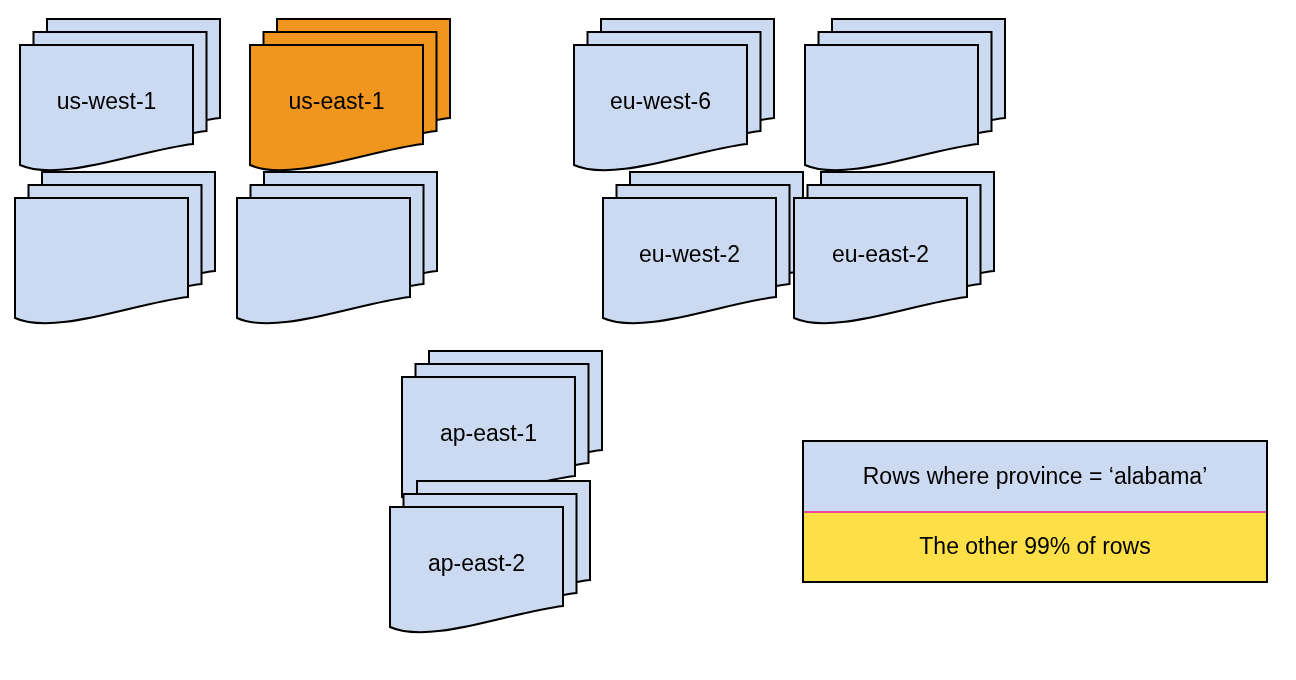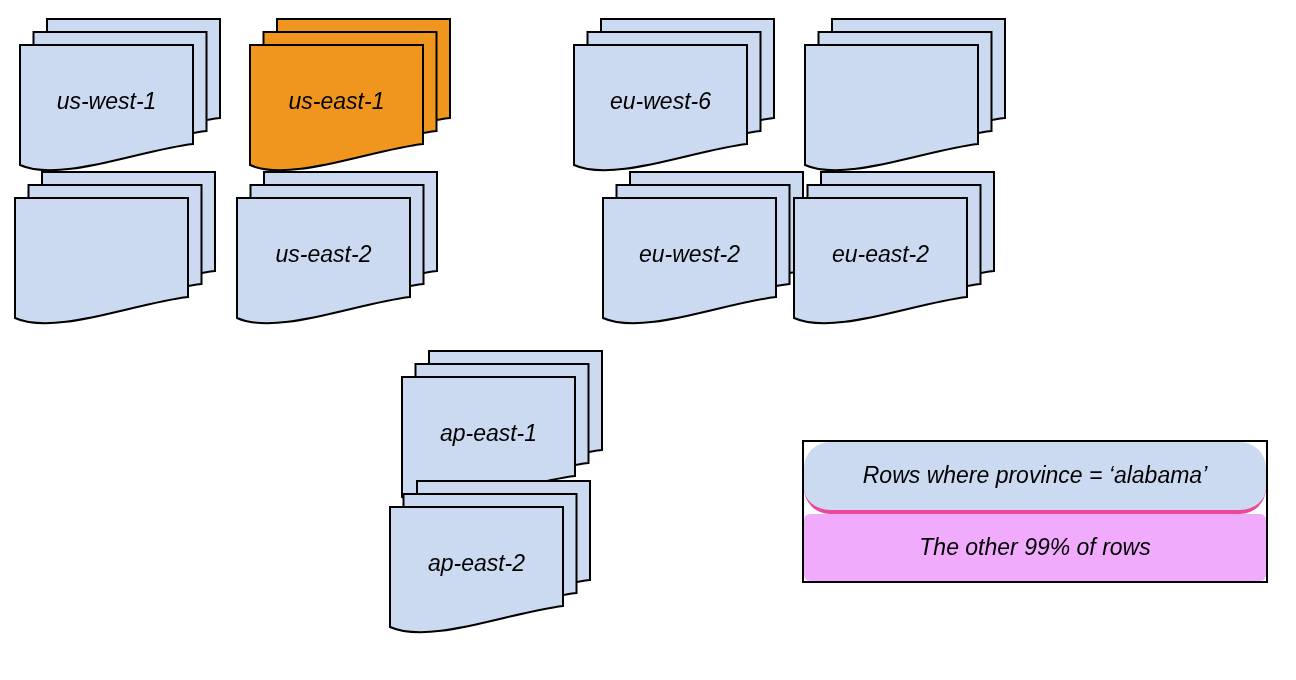--- a/index.html
+++ b/index.html
@@ -8,21 +8,20 @@
     background: #ffffff;
     font-family: "Liberation Sans", sans-serif;
     overflow: hidden;
     position: relative;
   }
   .canvas {
     position: absolute;
     left: 0; top: 0;
     width: 1296px; height: 680px;
     background: #ffffff;
-    font-style: italic;
   }
   .stack {
     position: absolute;
     width: 204px; height: 156px;
   }
   .stack svg { position: absolute; left: 0; top: 0; overflow: visible; }
   .stack-label {
     position: absolute;
     left: 1px; top: 28px;
     width: 173px; height: 112px;
@@ -42,21 +41,21 @@
     flex-direction: column;
   }
   .legend-row {
     display: flex;
     align-items: center;
     justify-content: center;
     font-size: 23px;
     color: #000000;
     flex: 1;
   }
-  .legend-row.first { border-bottom: 4px solid #ec4899; border-radius: 26px; }
+  .legend-row.first { border-bottom: 2px solid #ec4899; }
   path.page { stroke: #000000; stroke-width: 2; }
 </style>
 </head>
 <body>
 
 <div class="canvas">
 
   <div class="stack" style="left:19px; top:17px;">
     <svg width="204" height="156" viewBox="0 0 204 156">
       <path class="page" transform="translate(28,2)" d="M0 0 H173 V99 C120 105 40 138 0 120 Z" fill="#CBDAF1"></path>
@@ -99,21 +98,20 @@
       <path class="page" transform="translate(1,28)" d="M0 0 H173 V99 C120 105 40 138 0 120 Z" fill="#CBDAF1"></path>
     </svg>
   </div>
 
   <div class="stack" style="left:236px; top:170px;">
     <svg width="204" height="156" viewBox="0 0 204 156">
       <path class="page" transform="translate(28,2)" d="M0 0 H173 V99 C120 105 40 138 0 120 Z" fill="#CBDAF1"></path>
       <path class="page" transform="translate(14.5,15)" d="M0 0 H173 V99 C120 105 40 138 0 120 Z" fill="#CBDAF1"></path>
       <path class="page" transform="translate(1,28)" d="M0 0 H173 V99 C120 105 40 138 0 120 Z" fill="#CBDAF1"></path>
     </svg>
-    <div class="stack-label">us-east-2</div>
   </div>
 
   <div class="stack" style="left:569px; top:170px;margin-left:33px;">
     <svg width="204" height="156" viewBox="0 0 204 156">
       <path class="page" transform="translate(28,2)" d="M0 0 H173 V99 C120 105 40 138 0 120 Z" fill="#CBDAF1"></path>
       <path class="page" transform="translate(14.5,15)" d="M0 0 H173 V99 C120 105 40 138 0 120 Z" fill="#CBDAF1"></path>
       <path class="page" transform="translate(1,28)" d="M0 0 H173 V99 C120 105 40 138 0 120 Z" fill="#CBDAF1"></path>
     </svg>
     <div class="stack-label">eu-west-2</div>
   </div>
@@ -142,18 +140,18 @@
       <path class="page" transform="translate(14.5,15)" d="M0 0 H173 V99 C120 105 40 138 0 120 Z" fill="#CBDAF1"></path>
       <path class="page" transform="translate(1,28)" d="M0 0 H173 V99 C120 105 40 138 0 120 Z" fill="#CBDAF1"></path>
     </svg>
     <div class="stack-label">ap-east-2</div>
   </div>
 
   <div class="legend">
     <div class="legend-row first" style="background-color: rgb(203, 218, 241);">
       <span>Rows where province = ‘alabama’</span>
     </div>
-    <div class="legend-row" style="background-color: #f0abfc; border-radius: 6px;">
+    <div class="legend-row" style="background-color: #fde047;">
       <span>The other 99% of rows</span>
     </div>
   </div>
 
 </div>
 
 </body></html>

